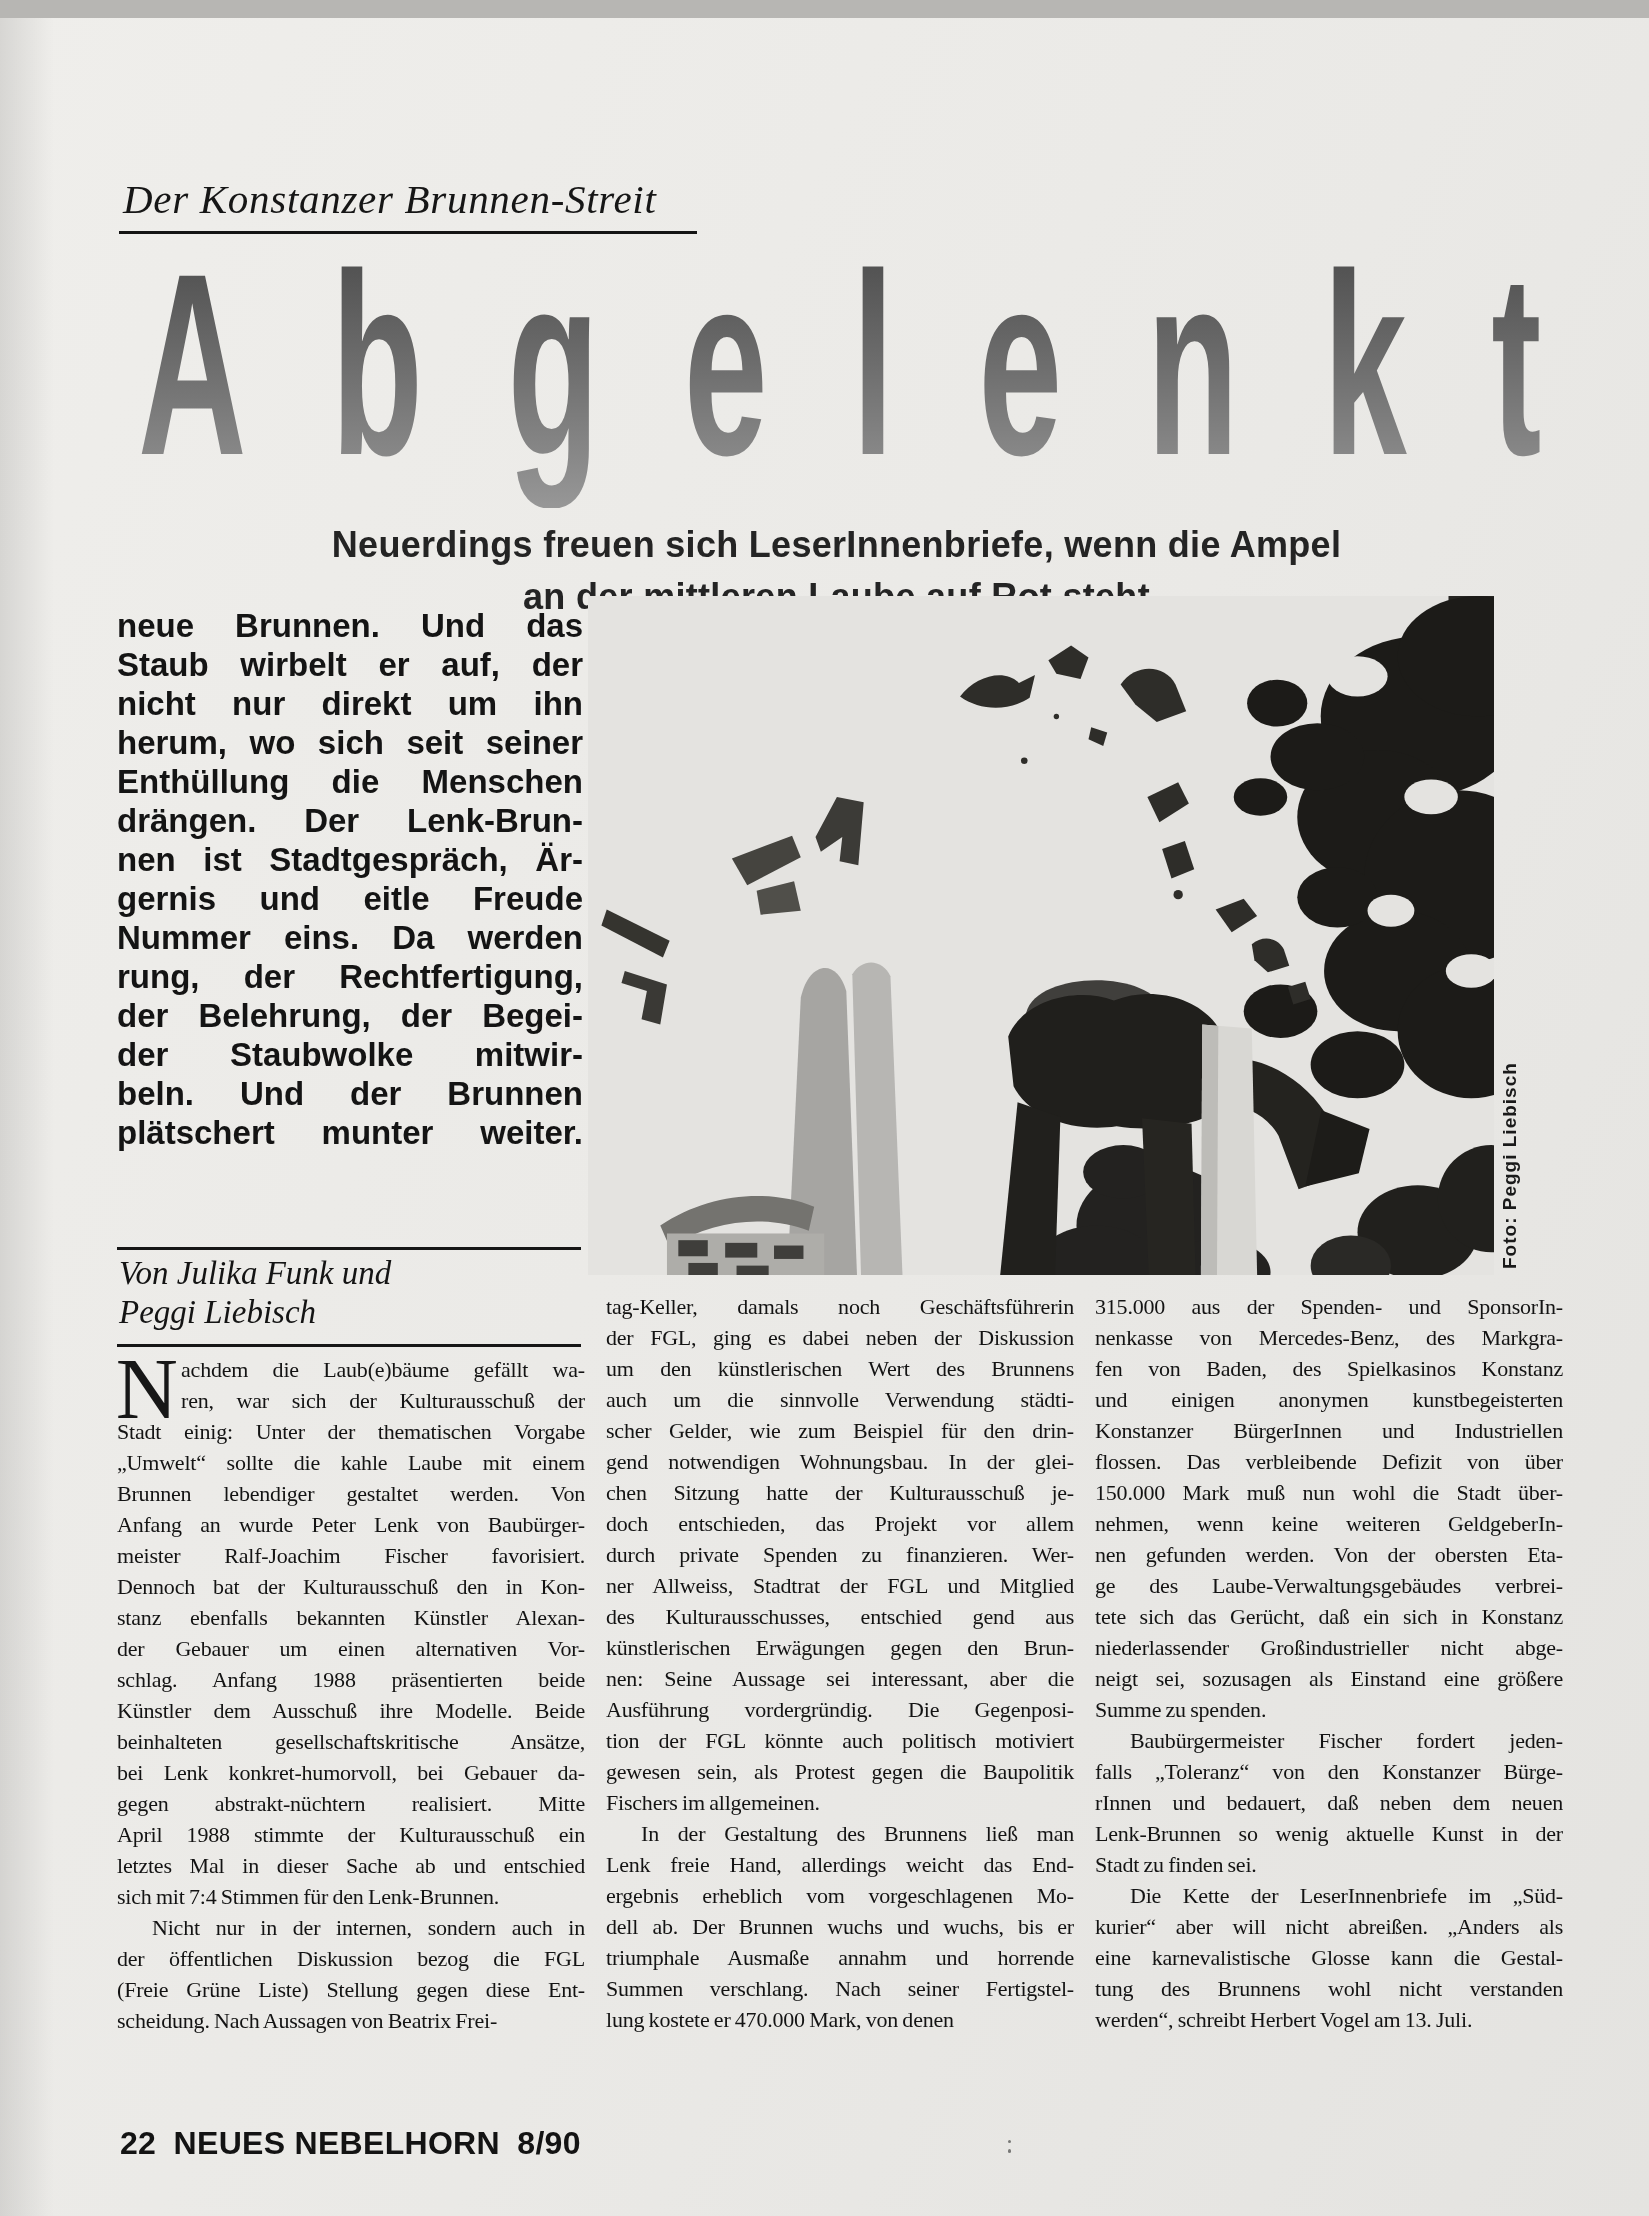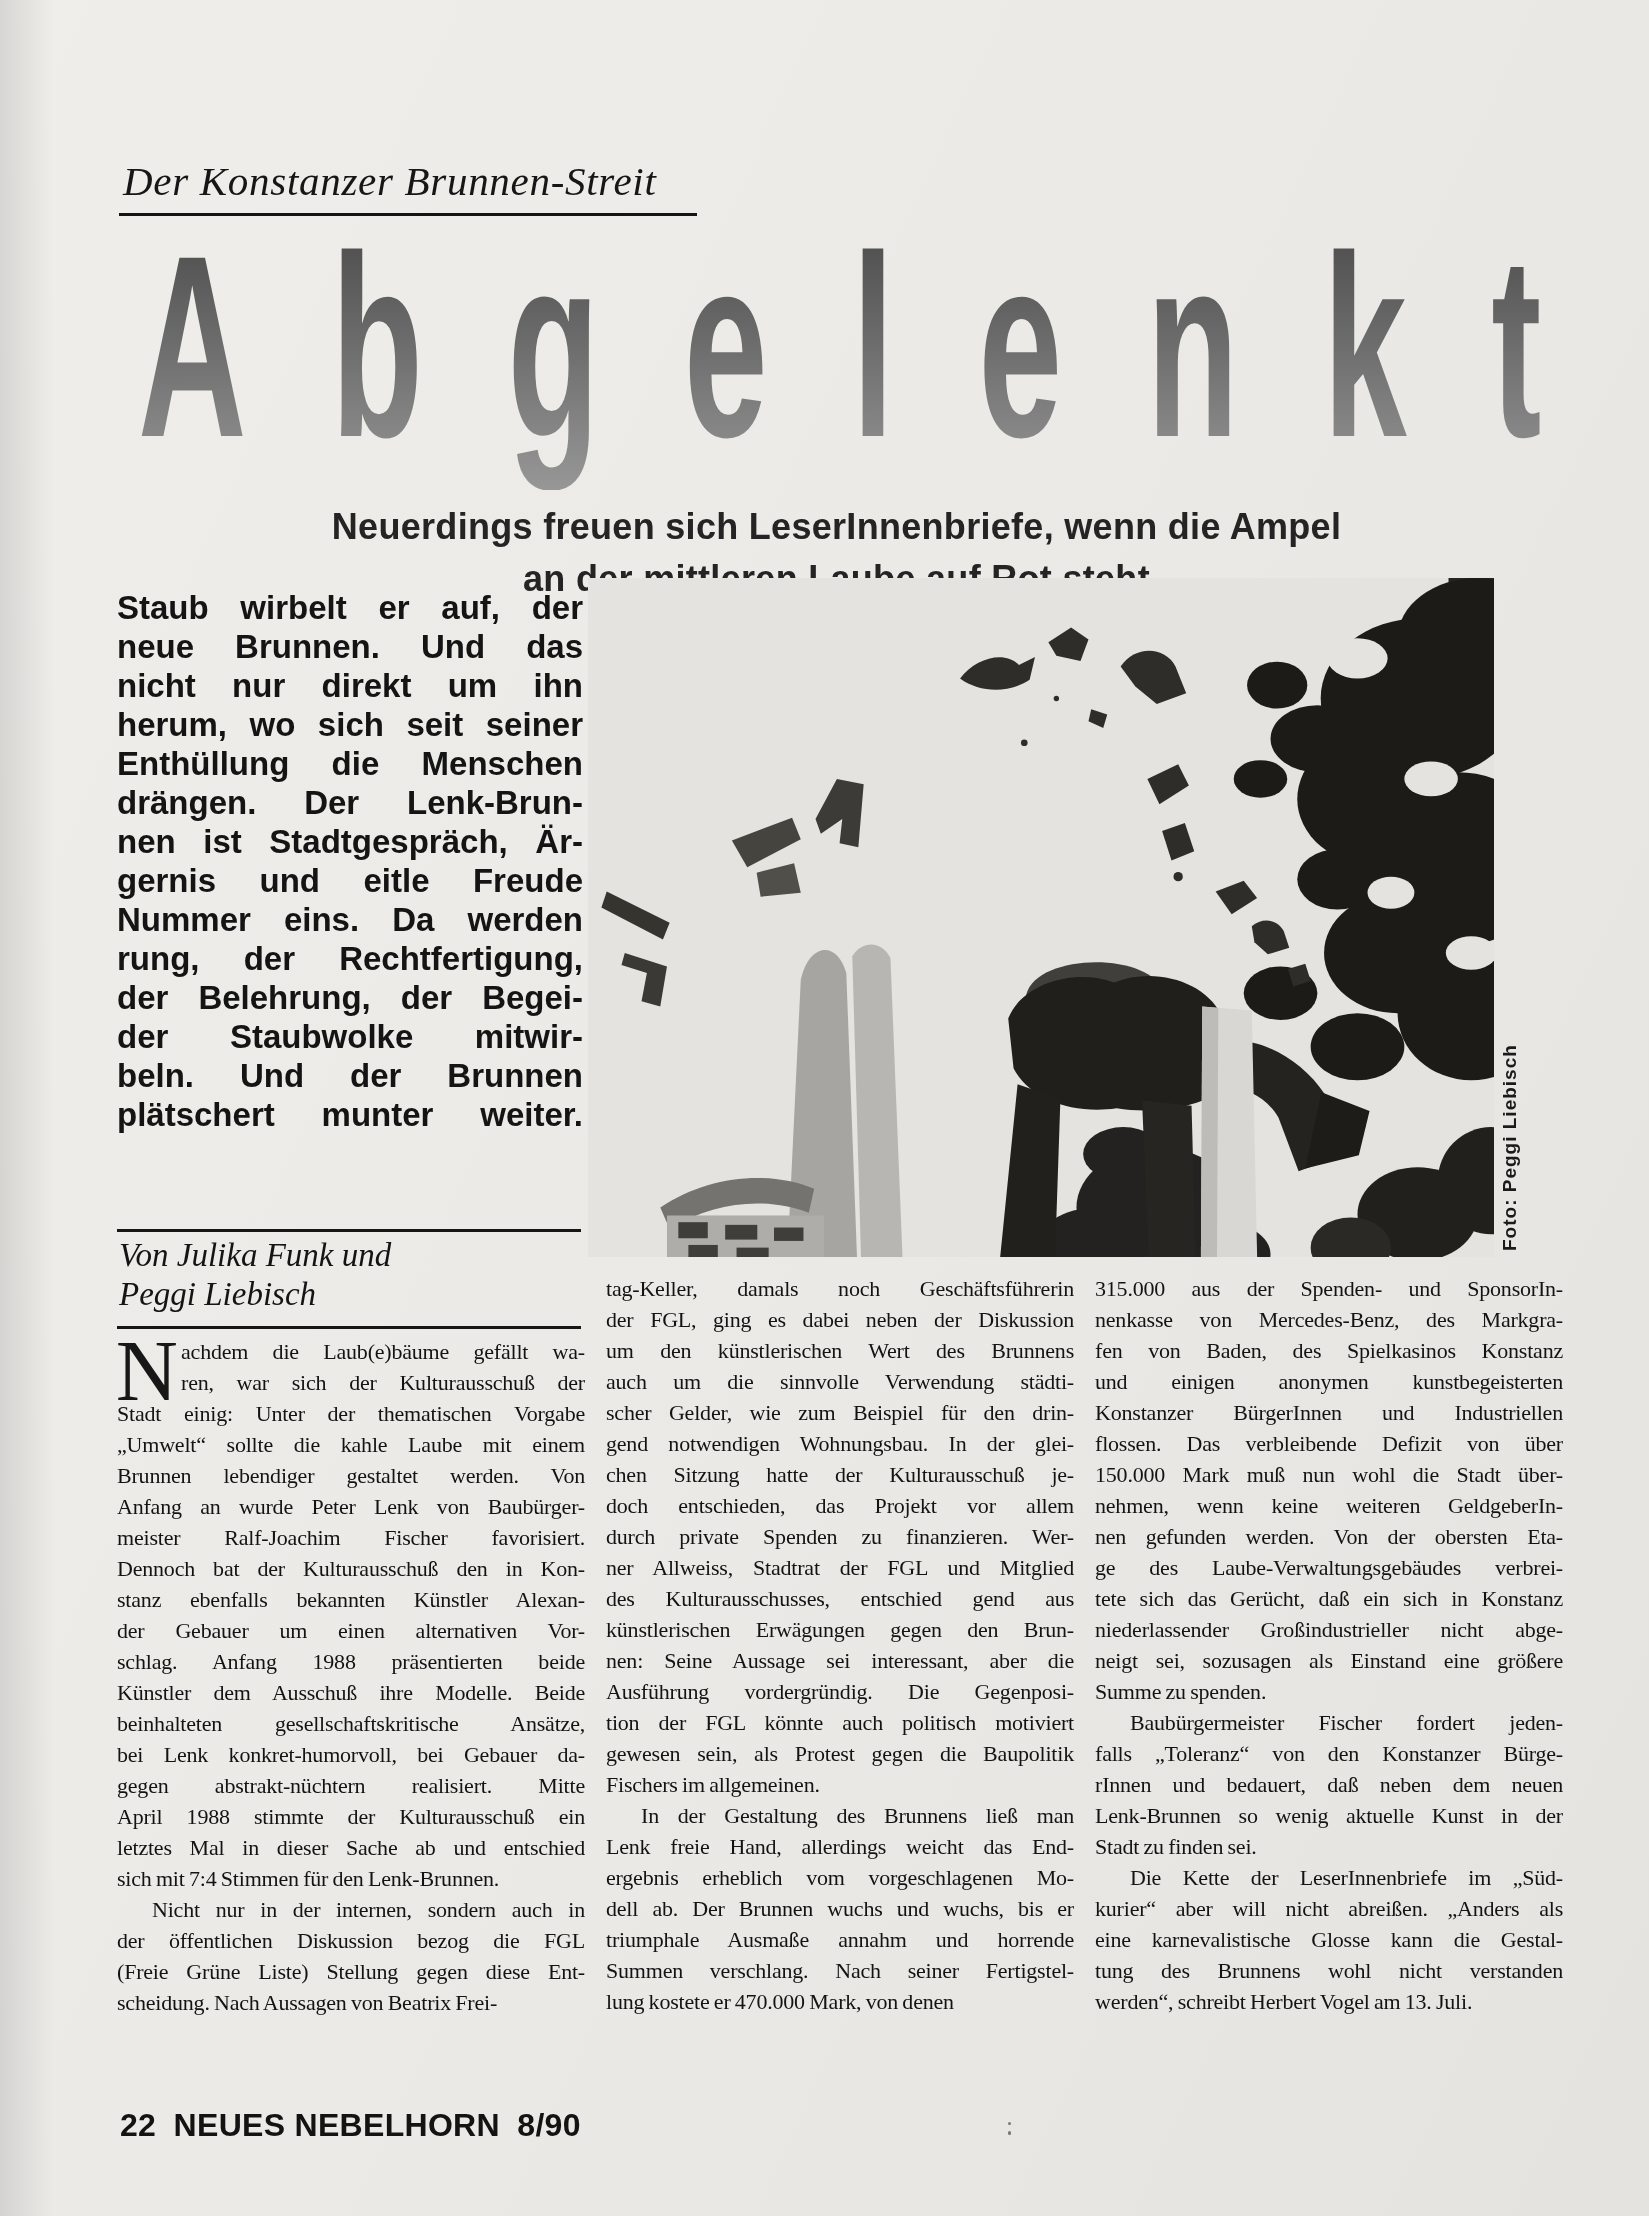--- a/index.html
+++ b/index.html
@@ -5,20 +5,21 @@
   html,body{margin:0;padding:0;}
   body{
     width:1650px;height:2216px;position:relative;
     background:#b7b6b3;
     font-family:"Liberation Serif",serif;
   }
   .page{
     position:absolute;inset:0;
     background:linear-gradient(115deg,#efeeeb 0%,#eae9e6 55%,#e4e3e0 100%);
     overflow:hidden;
+    margin-top:18px;
   }
   .page::before{
     content:'';position:absolute;left:0;top:0;bottom:0;width:54px;
     background:linear-gradient(90deg,rgba(0,0,0,0.10),rgba(0,0,0,0));
     pointer-events:none;
   }
   .kicker{
     position:absolute;left:123px;top:161px;
     font:italic 41px/1 "Liberation Serif",serif;
     color:#161616;letter-spacing:0.7px;
@@ -94,22 +95,22 @@
   <div class="kicker-rule"></div>
 
   <h1 class="headline"><span class="headline-text">Abgelenkt</span></h1>
 
   <div class="subhead">
       <div class="ln">Neuerdings freuen sich LeserInnenbriefe, wenn die Ampel</div>
       <div class="ln">an der mittleren Laube auf Rot steht</div>
     </div>
 
   <div class="intro">
+      <div class="ln">neue Brunnen. Und das</div>
       <div class="ln">Staub wirbelt er auf, der</div>
-      <div class="ln">neue Brunnen. Und das</div>
       <div class="ln">nicht nur direkt um ihn</div>
       <div class="ln">herum, wo sich seit seiner</div>
       <div class="ln">Enthüllung die Menschen</div>
       <div class="ln">drängen. Der Lenk-Brun-</div>
       <div class="ln">nen ist Stadtgespräch, Är-</div>
       <div class="ln">gernis und eitle Freude</div>
       <div class="ln">Nummer eins. Da werden</div>
       <div class="ln">rung, der Rechtfertigung,</div>
       <div class="ln">der Belehrung, der Begei-</div>
       <div class="ln">der Staubwolke mitwir-</div>

